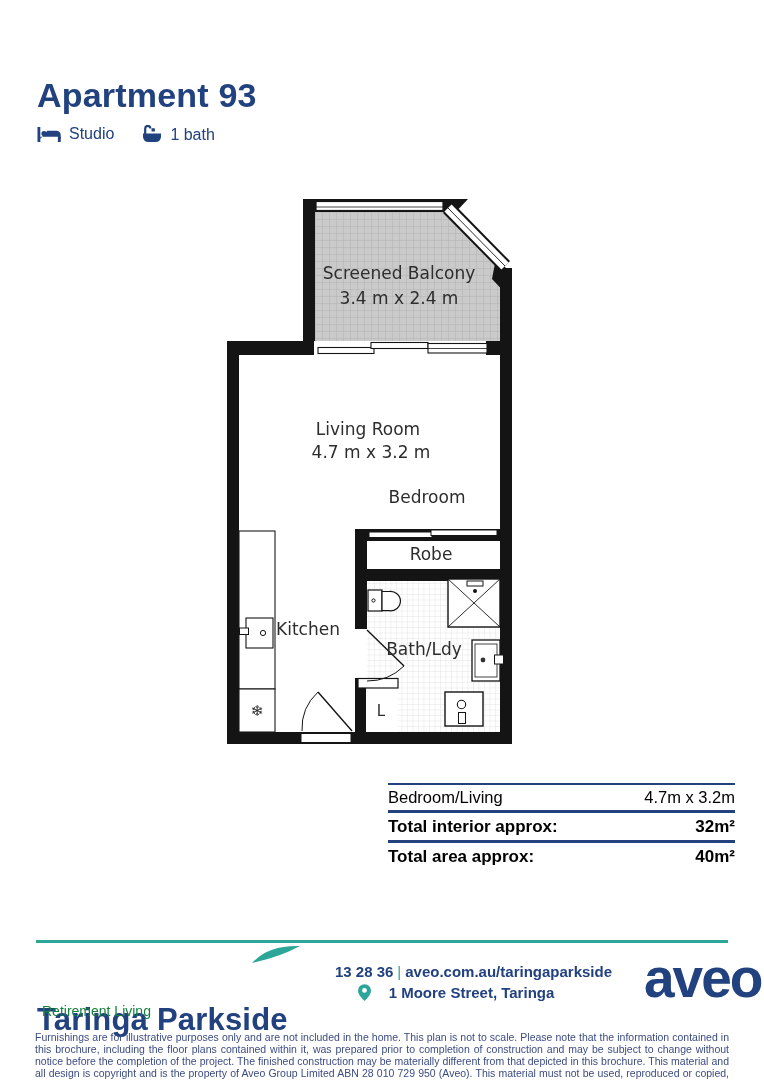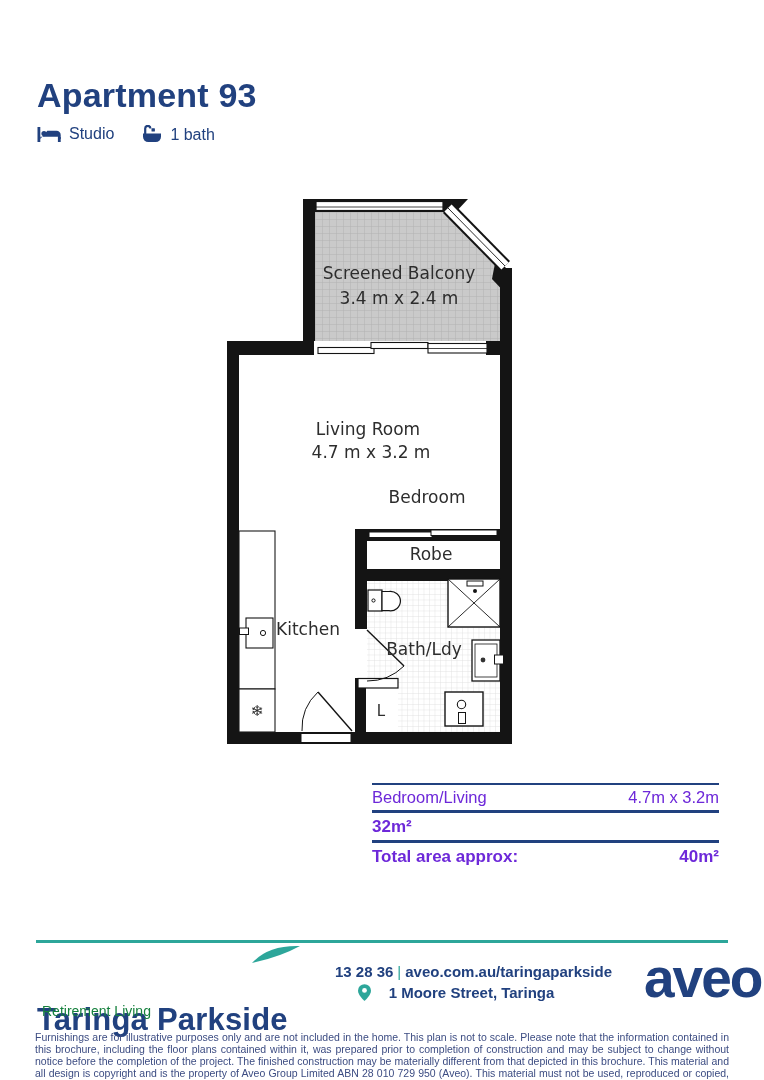--- a/index.html
+++ b/index.html
@@ -11,21 +11,21 @@
            color:#21417f; letter-spacing:0.2px; }
   .features { position:absolute; left:37px; top:81px; display:flex; gap:28px; align-items:flex-start; }
   .feature { display:flex; align-items:center; gap:8px; color:#21417f; font-size:16px; font-weight:500; }
   .feature svg { display:block; }
 
   
   .plan { position:absolute; left:0; top:145px; width:764px; height:565px; }
   .plan text { font-family:"DejaVu Sans", sans-serif; fill:#2d2d2d; }
 
   
-  .spec-table { position:absolute; left:372px; top:739px; width:347px; color:#6d28d9; }
+  .spec-table { position:absolute; left:388px; top:739px; width:347px; color:#000000; }
   .spec-row { display:flex; justify-content:space-between; align-items:center; }
   .r-dims { height:27px; font-size:16.5px; }
   .r-dims:first-child { border-top:2px solid #21417f; }
   .r-total { height:30px; font-size:17px; font-weight:bold; border-top:3px solid #21417f; }
 
   
   .footer-rule { position:absolute; left:36px; top:896px; width:692px; height:3px; background:#2da69a; }
   .brand { position:absolute; left:37px; top:958px; color:#21417f; font-size:31px; font-weight:600; letter-spacing:0.2px; }
   .brand-leaf { position:absolute; left:250px; top:899px; }
   .brand-sub { position:absolute; left:42px; top:959px; color:#15803d; font-size:14px; font-weight:500; }
@@ -190,20 +190,21 @@
     <text x="424" y="611" font-size="17" text-anchor="middle">Bath/Ldy</text>
     <text x="381" y="672" font-size="15" text-anchor="middle">L</text>
   </svg>
 
   <div class="spec-table">
     <div class="spec-row r-dims">
       <span>Bedroom/Living</span>
       <span>4.7m x 3.2m</span>
     </div>
     <div class="spec-row r-total">
+      <span>Total interior approx:</span>
       <span>32m²</span>
     </div>
     <div class="spec-row r-total">
       <span>Total area approx:</span>
       <span>40m²</span>
     </div>
   </div>
 
   <div class="footer-rule"></div>
 

